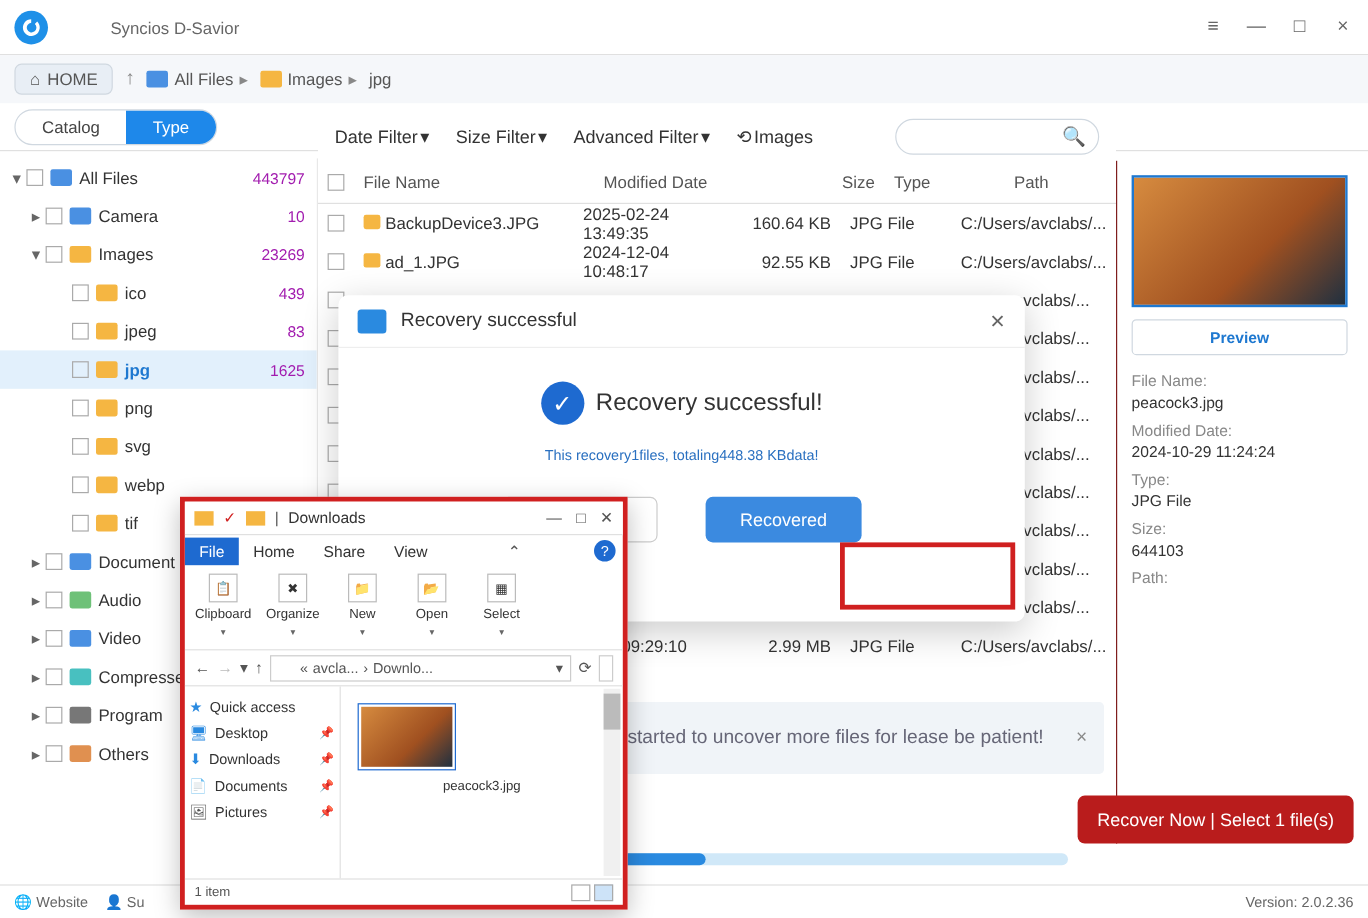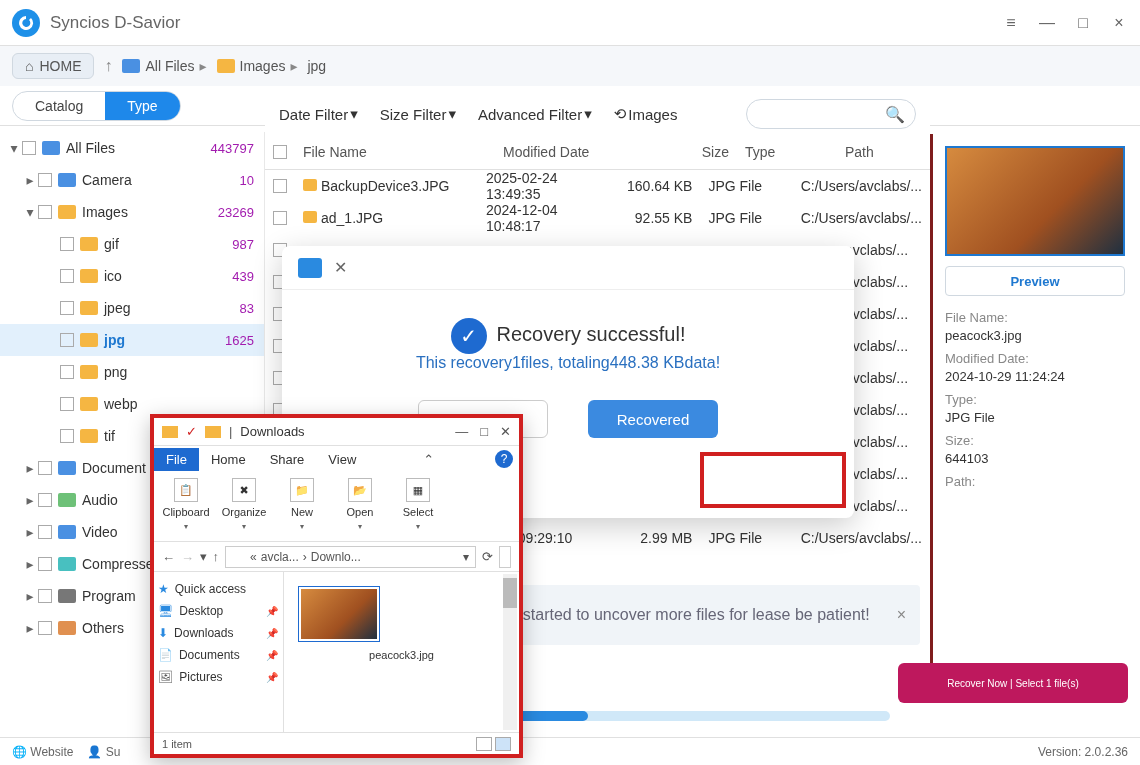--- a/index.html
+++ b/index.html
@@ -1,21 +1,21 @@
 <!DOCTYPE html>
 <html><head>
 <meta charset="utf-8">
 <style>
 * { box-sizing: border-box; margin: 0; padding: 0; font-family: "Segoe UI", Arial, sans-serif; }
 body { width: 1140px; height: 765px; background: #fff; position: relative; overflow: hidden; color: #333; }
 
 
 .titlebar { height: 46px; display: flex; align-items: center; padding: 0 12px; border-bottom: 1px solid #e0e0e0; }
 .app-icon { width: 28px; height: 28px; border-radius: 50%; background: #1e90e8; display: flex; align-items: center; justify-content: center; color: #fff; font-weight: bold; margin-right: 10px; }
-.app-title { font-size: 17px; color: #666; flex: 1; }
+.app-title { font-size: 14px; color: #666; flex: 1; margin-left: 42px; }
 .win-controls { display: flex; gap: 18px; color: #666; }
 .win-btn { width: 18px; height: 18px; display: flex; align-items: center; justify-content: center; cursor: pointer; }
 
 
 .breadcrumb-row { height: 40px; display: flex; align-items: center; padding: 0 12px; gap: 10px; background: #f5f7fa; }
 .home-chip { display: flex; align-items: center; gap: 6px; background: #e8eef5; border: 1px solid #d0d8e0; border-radius: 6px; padding: 4px 12px; color: #555; font-size: 14px; }
 .bc-arrow { color: #888; }
 .bc-item { display: flex; align-items: center; gap: 5px; color: #555; font-size: 14px; }
 
 
@@ -54,48 +54,48 @@
 .col-name { width: 200px; }
 .col-mod { width: 152px; }
 .col-size { width: 90px; text-align: right; }
 .col-type { width: 100px; }
 .col-path { flex: 1; }
 .trow { height: 32px; display: flex; align-items: center; font-size: 14px; color: #333; }
 .trow:nth-child(even){}
 .cellchk { width:14px; height:14px; border:1px solid #aaa; }
 
 
-.right-panel { position: absolute; top: 134px; right: 0; width: 210px; bottom: 62px; border-left: 3px solid #7f1d1d; padding: 12px; font-size: 13px; }
+.right-panel { position: absolute; top: 134px; right: 0; width: 210px; bottom: 62px; border-left: 1px solid #7f1d1d; padding: 12px; font-size: 13px; }
 .preview-img { width: 180px; height: 110px; background: linear-gradient(135deg,#d68b3f,#a05020 60%,#203040); border: 2px solid #1e78d0; position: relative; margin-bottom: 10px; }
 .preview-btn { width: 180px; height: 30px; display:flex; align-items:center; justify-content:center; color: #1e78d0; font-weight: 600; border:1px solid #d0d8e0; border-radius: 4px; margin-bottom: 14px; cursor: pointer; }
 .meta-label { color: #888; margin-top: 8px; }
 .meta-value { color: #333; margin-top: 3px; }
 
 
 .info-banner { position: absolute; left: 280px; right: 220px; bottom: 120px; height: 60px; background: #f0f4f8; border-radius: 4px; display:flex; align-items:center; padding: 0 14px; color:#667; gap:10px;}
 .info-close { margin-left:auto; color:#888; cursor:pointer;}
-.recover-btn { position: absolute; right: 12px; bottom: 62px; width: 230px; height: 40px; background: #be185d; color:#fff; display:flex; align-items:center; justify-content:center; border-radius:6px; font-size:10px; cursor:pointer;}
+.recover-btn { position: absolute; right: 12px; bottom: 62px; width: 230px; height: 40px; background: #b91c1c; color:#fff; display:flex; align-items:center; justify-content:center; border-radius:6px; font-size:15px; cursor:pointer;}
 .progress-row { position:absolute; left: 280px; right:250px; bottom:44px; font-size:13px; color:#555;}
 .progress-bar { height:10px; background:#d0e8f8; margin-top:4px; position:relative; border-radius:5px;}
 .progress-fill { height:100%; background:#2a8ae0; border-radius:5px;}
 
 
 .bottombar { position: absolute; bottom: 0; left: 0; right: 0; height: 28px; border-top: 1px solid #e0e0e0; display: flex; align-items: center; padding: 0 12px; font-size: 12px; color: #666; gap: 14px; }
 .bottombar .ver { margin-left: auto; }
 
 
 .dialog { position: absolute; top: 246px; left: 282px; width: 572px; height: 272px; background: #fff; border-radius: 8px; box-shadow: 0 8px 30px rgba(0,0,0,.2); }
 .dialog-hdr { height: 44px; display:flex; align-items:center; padding:0 16px; border-bottom:1px solid #eee; }
 .dialog-hdr .dicon { width:24px; height:20px; background:#2a8ae0; border-radius:3px; margin-right:12px;}
 .dialog-hdr .dtitle { font-size:16px; color:#333; flex:1;}
 .dialog-hdr .dclose { color:#666; cursor:pointer;}
 .dialog-body { text-align:center; padding-top: 28px; }
 .check-circle { width: 36px; height: 36px; border-radius:50%; background:#1e6ad0; display:inline-flex; align-items:center; justify-content:center; color:#fff; vertical-align:middle; margin-right:10px;}
 .dialog-main { font-size: 20px; color:#333; }
-.dialog-sub { margin-top: 0; font-size:16px; color:#2a70c0; }
+.dialog-sub { margin-top: 18px; font-size:12px; color:#2a70c0; }
 .dialog-btns { display:flex; justify-content:center; gap: 40px; margin-top: 28px; position:relative;}
 .dlg-btn { width:130px; height:38px; border-radius:6px; display:flex; align-items:center; justify-content:center; font-size:15px; cursor:pointer;}
 .dlg-btn.close { border:1px solid #ccc; color:#444; background:#fff;}
 .dlg-btn.recov { background:#3b8ae0; color:#fff;}
 .highlight-box { position:absolute; border:4px solid #d02020; }
 
 
 .explorer { position: absolute; top: 414px; left: 150px; width: 373px; height: 344px; border: 4px solid #d02020; background:#fff; box-shadow: 0 6px 20px rgba(0,0,0,.25); font-size:13px; overflow:hidden;}
 .exp-title { height:28px; display:flex; align-items:center; padding:0 8px; gap:8px; background:#fff; border-bottom:1px solid #e0e0e0;}
 .exp-title .eicon{width:16px;height:12px;background:#f5b642;}
@@ -211,27 +211,20 @@
       <span class="chk"></span>
       <span class="fico"></span>
       <span class="label">Images</span>
       <span class="count">23269</span>
     </div>
   <div id="img-children">
       <div class="tree-row l3">
         <span class="chev"></span>
         <span class="chk"></span>
         <span class="fico"></span>
-        <span class="label">gif</span>
-        <span class="count">987</span>
-      </div>
-      <div class="tree-row l3">
-        <span class="chev"></span>
-        <span class="chk"></span>
-        <span class="fico"></span>
         <span class="label">ico</span>
         <span class="count">439</span>
       </div>
       <div class="tree-row l3">
         <span class="chev"></span>
         <span class="chk"></span>
         <span class="fico"></span>
         <span class="label">jpeg</span>
         <span class="count">83</span>
       </div>
@@ -240,20 +233,27 @@
         <span class="chk"></span>
         <span class="fico"></span>
         <span class="label">jpg</span>
         <span class="count">1625</span>
       </div>
       <div class="tree-row l3">
         <span class="chev"></span>
         <span class="chk"></span>
         <span class="fico"></span>
         <span class="label">png</span>
+        <span class="count"></span>
+      </div>
+      <div class="tree-row l3">
+        <span class="chev"></span>
+        <span class="chk"></span>
+        <span class="fico"></span>
+        <span class="label">svg</span>
         <span class="count"></span>
       </div>
       <div class="tree-row l3">
         <span class="chev"></span>
         <span class="chk"></span>
         <span class="fico"></span>
         <span class="label">webp</span>
         <span class="count"></span>
       </div>
       <div class="tree-row l3">
@@ -468,20 +468,21 @@
 
 <div class="bottombar">
   <span>🌐 <span>Website</span></span>
   <span>👤 <span>Su</span></span>
   <span class="ver">Version: 2.0.2.36</span>
 </div>
 
 <div class="dialog">
   <div class="dialog-hdr">
     <div class="dicon"></div>
+    <div class="dtitle">Recovery successful</div>
     <div class="dclose">✕</div>
   </div>
   <div class="dialog-body">
     <div class="dialog-main"><span class="check-circle">✓</span><span>Recovery successful!</span></div>
     <div class="dialog-sub">This recovery1files, totaling448.38 KBdata!</div>
     <div class="dialog-btns">
       <div class="dlg-btn close">Close</div>
       <div class="dlg-btn recov">Recovered</div>
     </div>
   </div>

